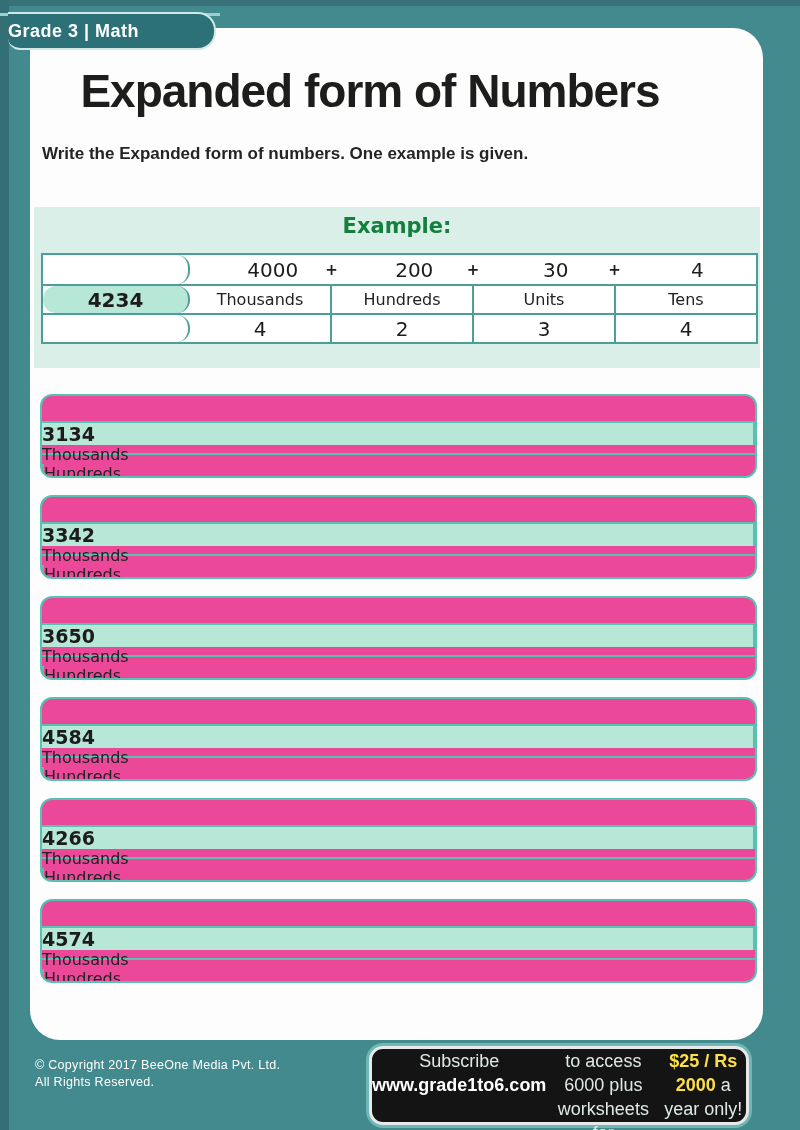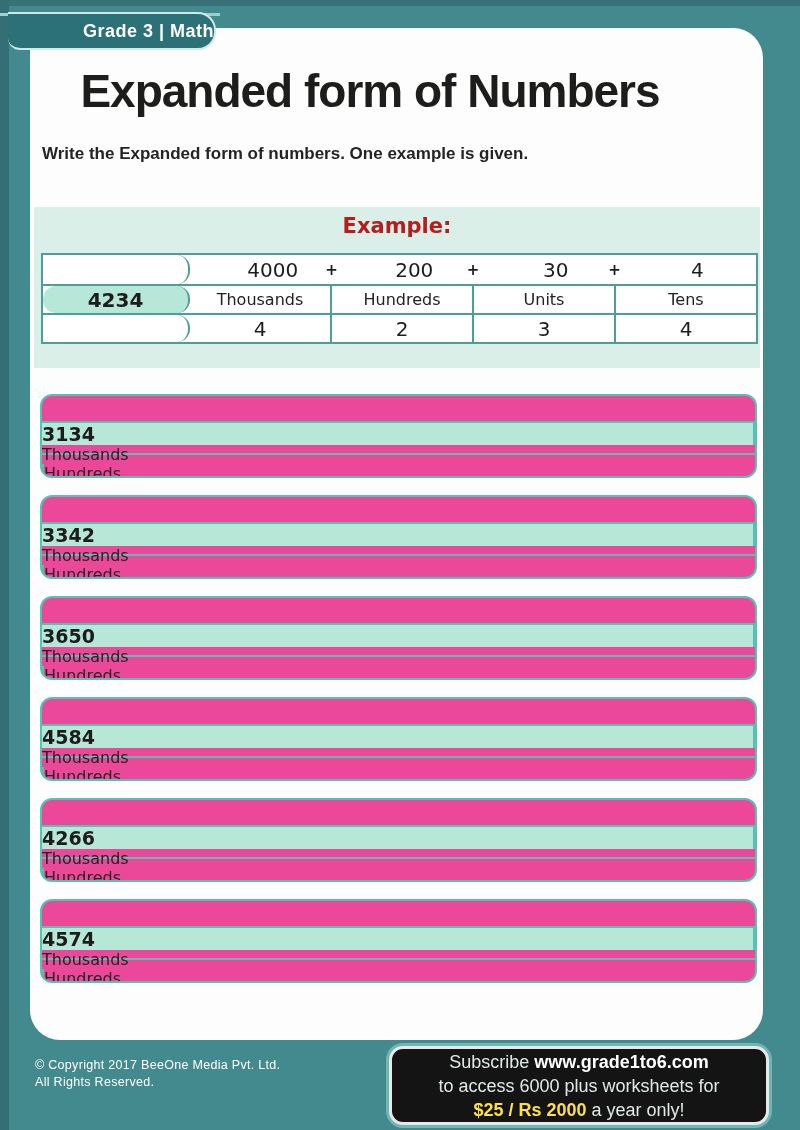--- a/index.html
+++ b/index.html
@@ -9,21 +9,21 @@
     font-family:"Liberation Sans", sans-serif;
   }
   
   .edge-left{position:absolute;left:0;top:0;width:9px;height:1130px;background:#346f75;}
   .edge-top{position:absolute;left:0;top:0;width:800px;height:6px;background:#387278;}
   .accent-line{position:absolute;left:0;top:13px;width:220px;height:3px;background:#9ccfcd;}
   .badge{
     position:absolute;left:8px;top:12px;width:206px;height:34px;
     background:#2b7177;border:2px solid #d0e9e5;border-left:none;
     border-radius:0 18px 18px 12px;z-index:5;
-    display:flex;align-items:center;justify-content:flex-end;
+    display:flex;align-items:center;justify-content:flex-start;
     color:#ffffff;font-weight:bold;font-size:18px;letter-spacing:.5px;
   }
   .page{
     position:absolute;left:30px;top:28px;width:733px;height:1012px;
     background:#fdfdfd;border-radius:3px 30px 30px 30px;z-index:1;
   }
   
   .title{
     position:absolute;left:0;top:36px;width:680px;text-align:center;
     font-size:46px;font-weight:bold;color:#1d1d1b;letter-spacing:-1px;
@@ -32,21 +32,21 @@
     position:absolute;left:12px;top:116px;width:700px;
     font-size:17px;font-weight:bold;color:#242424;
   }
   
   .example-box{
     position:absolute;left:4px;top:179px;width:726px;height:161px;
     background:#d9efe7;
   }
   .example-label{
     position:absolute;left:0;top:7px;width:726px;text-align:center;
-    font-size:21px;font-weight:bold;color:#b91c1c;
+    font-size:21px;font-weight:bold;color:#15803d;
     font-family:"DejaVu Sans", sans-serif;
   }
   .hand{font-family:"DejaVu Sans", sans-serif;}
   
   .tbl{position:absolute;background:#ffffff;box-sizing:border-box;}
   .tbl .row{display:flex;box-sizing:border-box;}
   .tbl .first{width:147px;flex:0 0 147px;display:flex;align-items:center;justify-content:center;box-sizing:border-box;border-radius:13px;}
   .tbl .cols{flex:1;display:flex;position:relative;}
   .tbl .c{flex:1;display:flex;align-items:center;justify-content:center;box-sizing:border-box;}
   
@@ -77,24 +77,24 @@
   .card .first{border-right:2px solid #57c2b2;}
   .card .divided .c + .c{border-left:2px solid #57c2b2;}
   .card .hdr{font-size:16px;color:#222;}
   .card .num-cell{font-size:19px;}
   
   .copyright{
     position:absolute;left:35px;top:1057px;z-index:2;
     color:#ffffff;font-size:12.5px;line-height:17px;letter-spacing:.3px;
   }
   .banner{
-    position:absolute;left:389px;top:1046px;width:380px;height:79px;z-index:6;
+    position:absolute;left:369px;top:1046px;width:380px;height:79px;z-index:6;
     background:#141414;border:3px solid #e8e8e8;border-radius:14px;
     box-shadow:0 0 0 3px #6fb7b4;box-sizing:border-box;
-    display:flex;flex-direction:column;justify-content:center;text-align:center;
+    display:flex;flex-direction:row;justify-content:center;text-align:center;
     color:#dfe9e8;font-size:18px;line-height:24px;
   }
   .banner .url{color:#ffffff;font-weight:bold;}
   .banner .price{color:#fde047;font-weight:bold;}
 </style>
 </head>
 <body>
 
 <div class="edge-top"></div>
 <div class="edge-left"></div>

